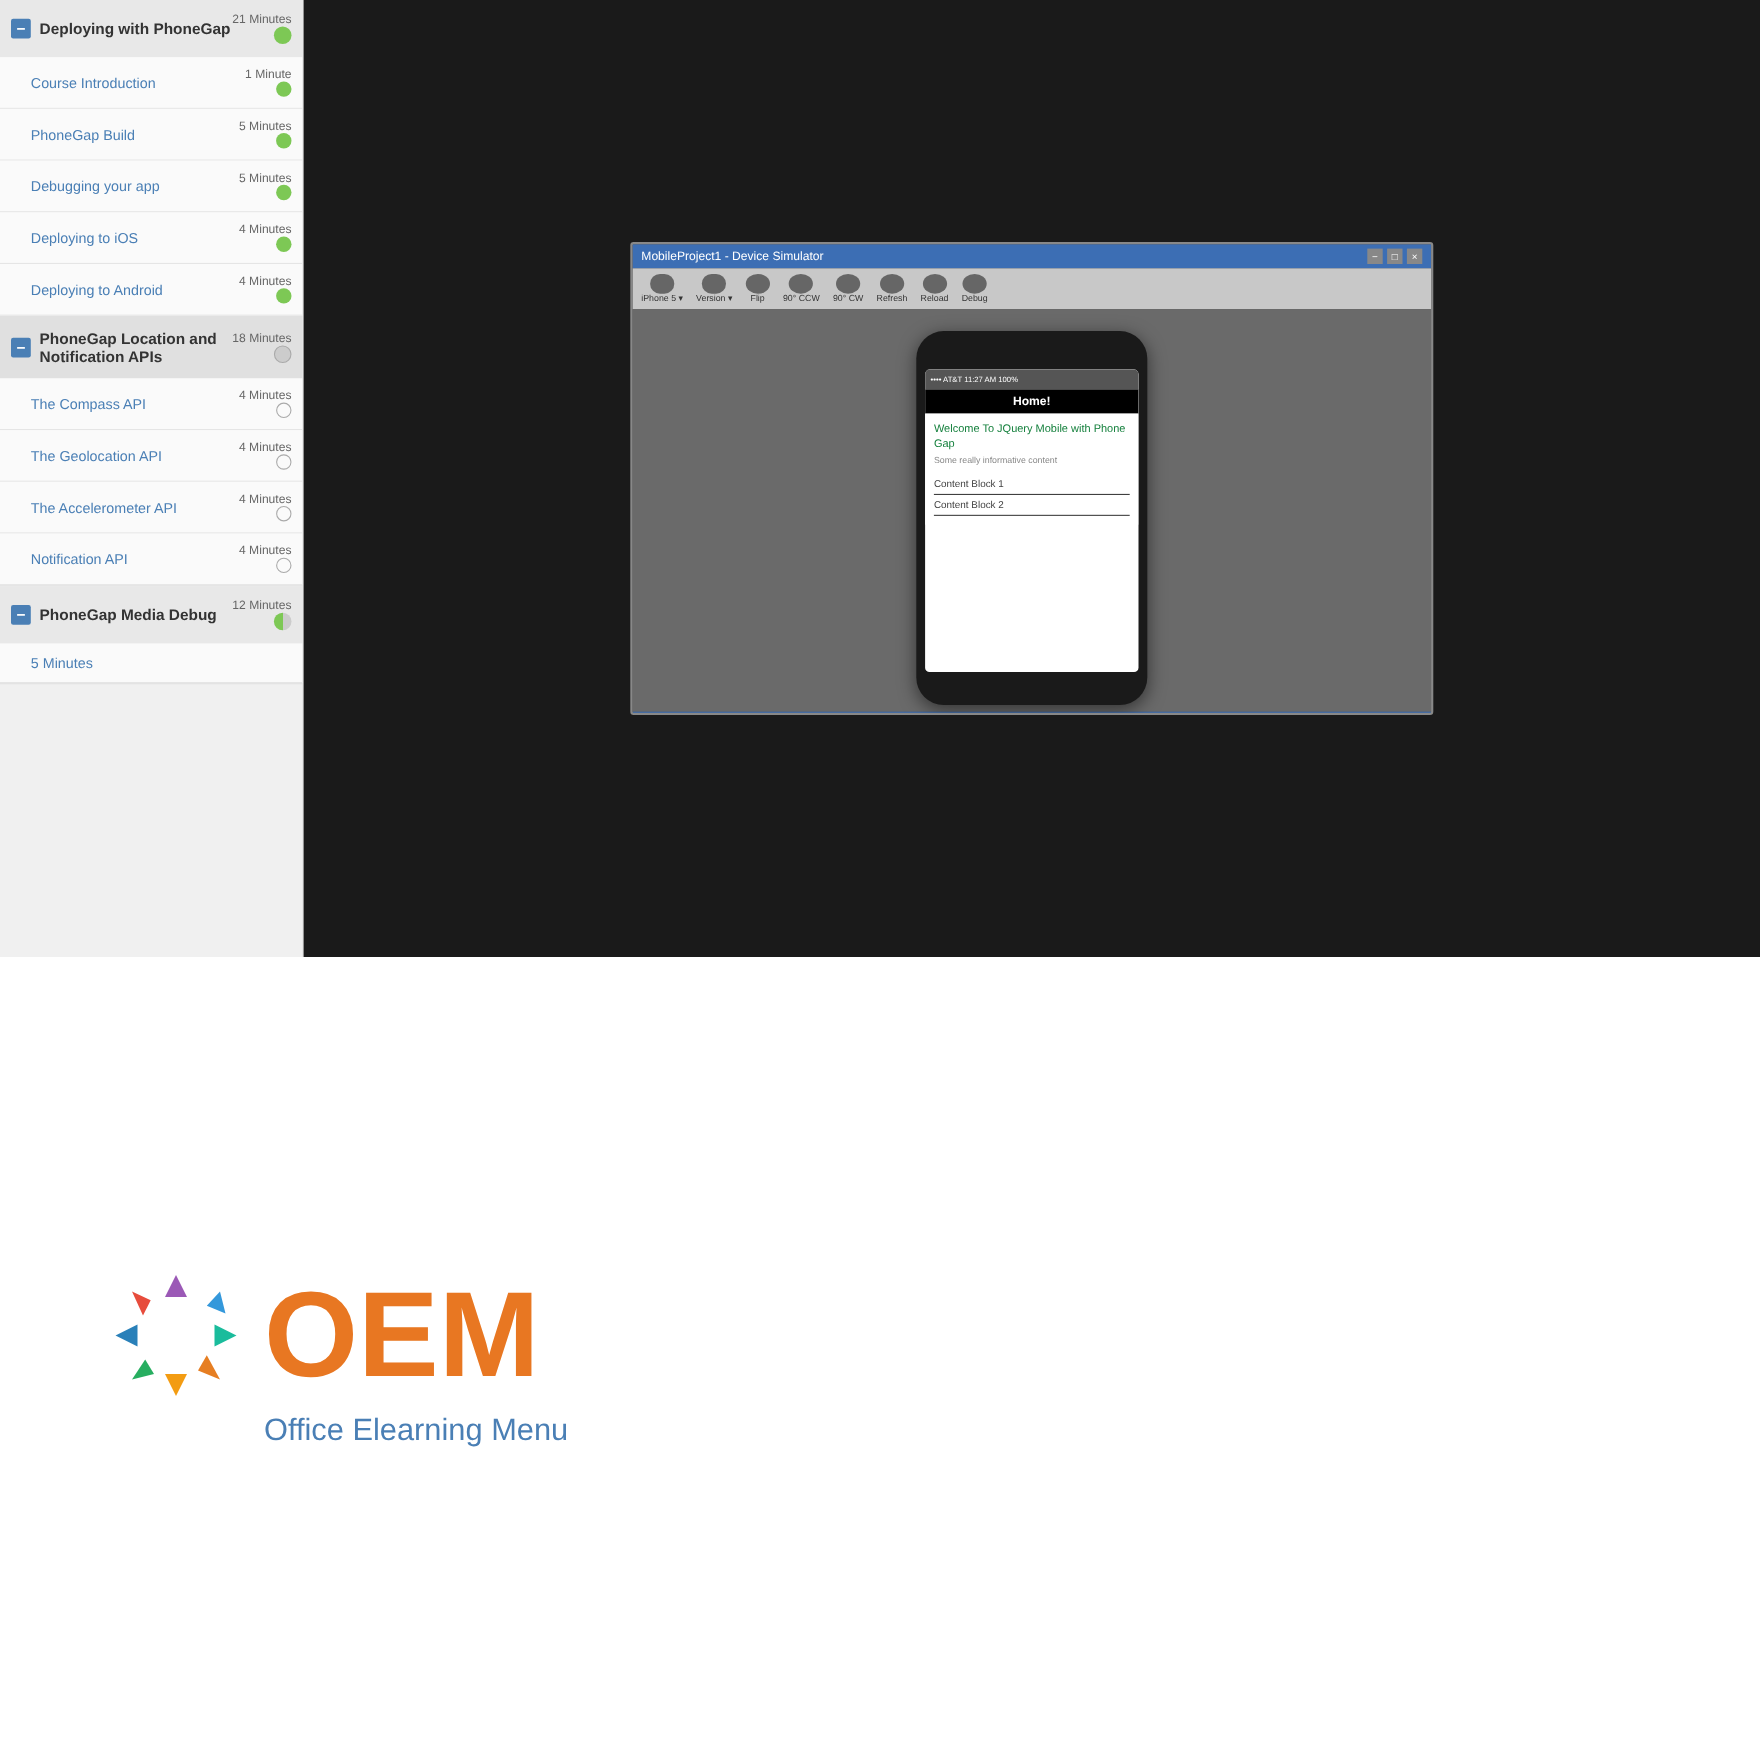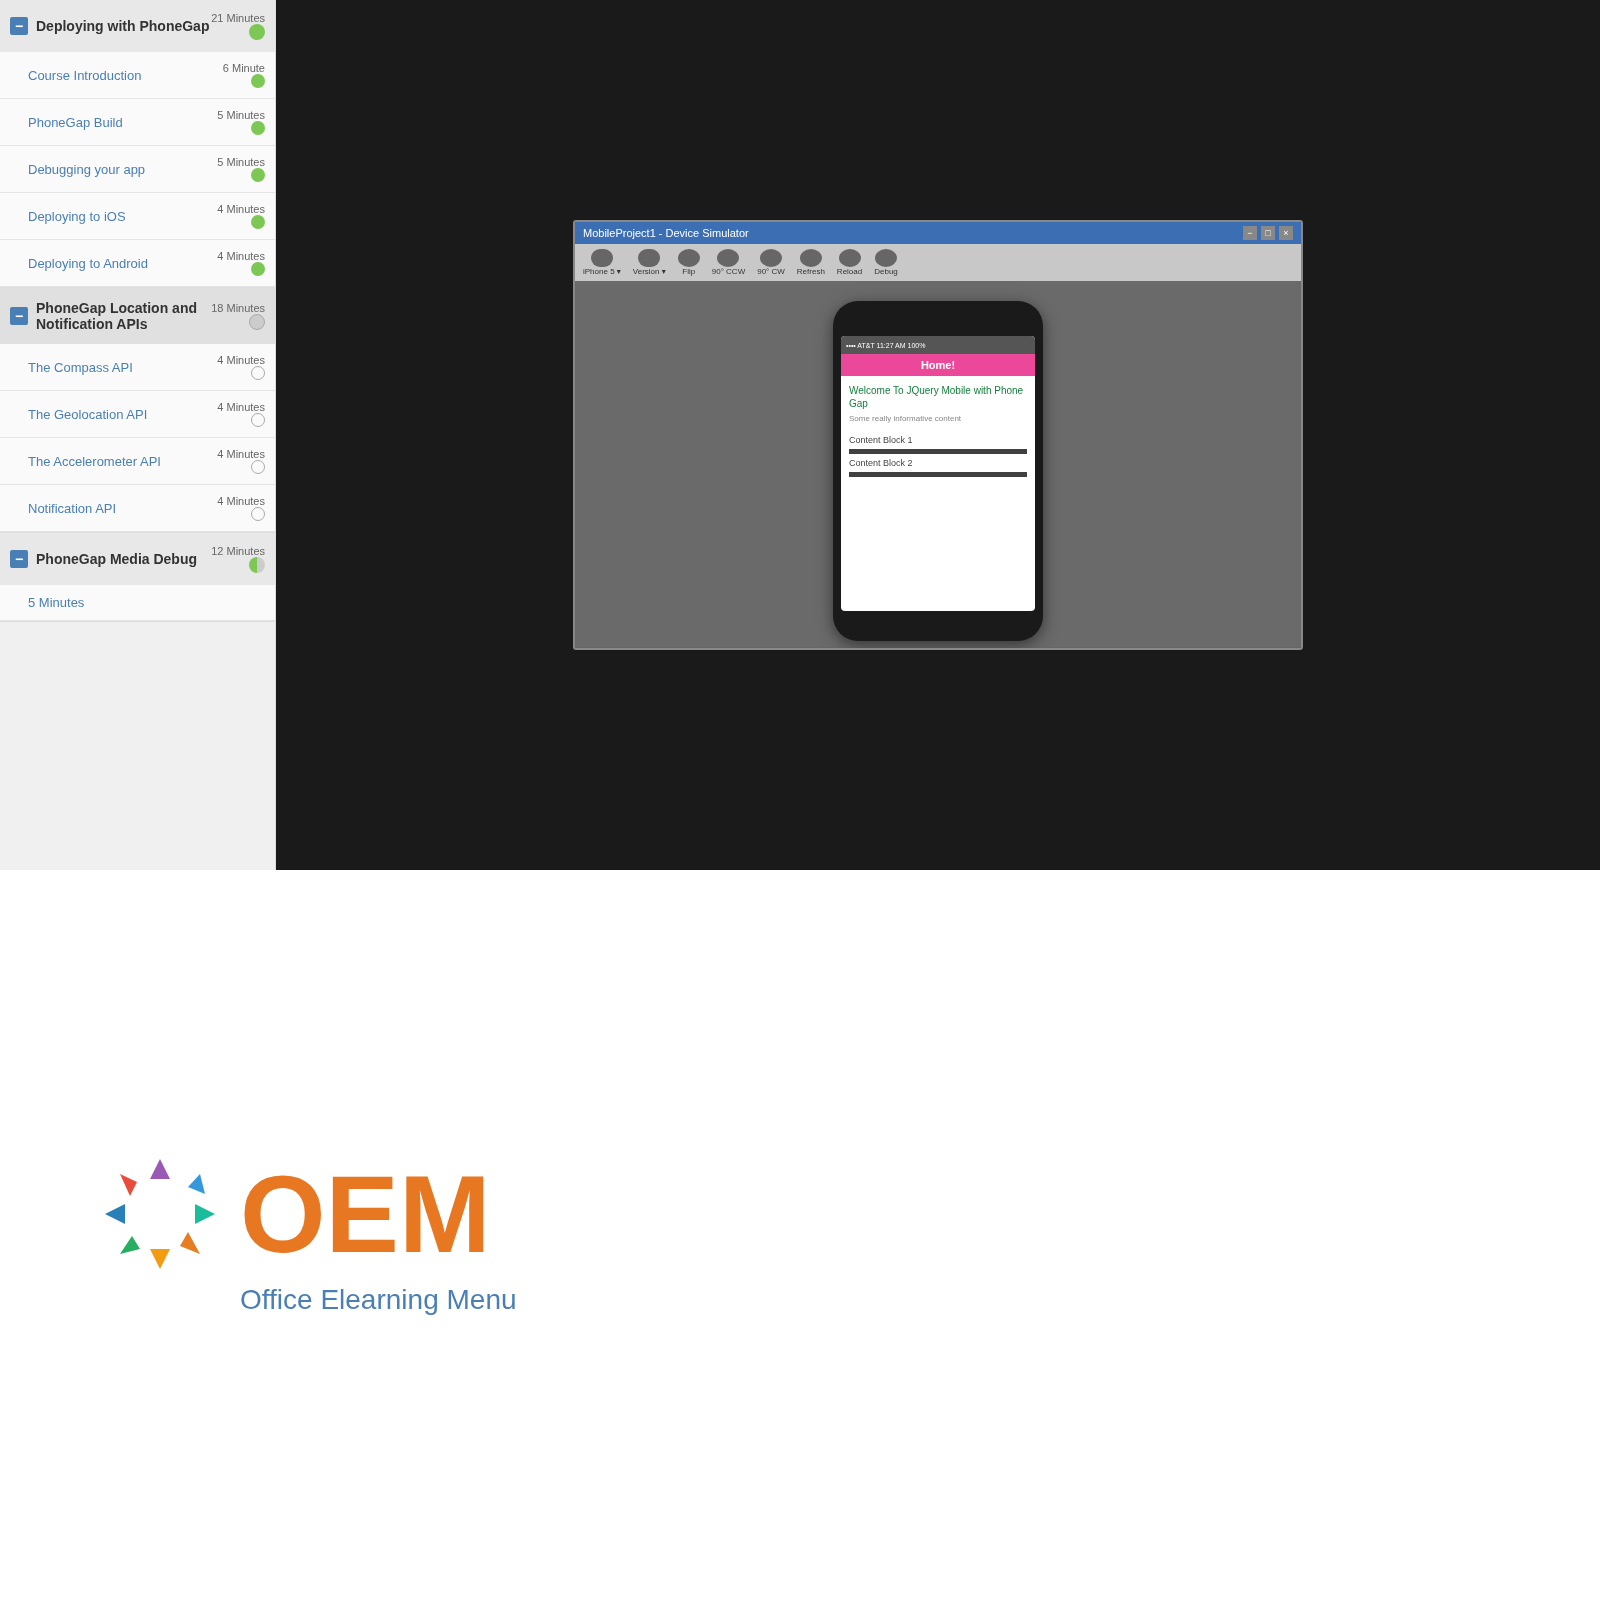--- a/index.html
+++ b/index.html
@@ -243,21 +243,21 @@
       justify-content: space-between;
       padding: 0 5px;
     }
 
     .phone-status-text {
       font-size: 7px;
       color: white;
     }
 
     .phone-header {
-      background: #ec4899;
+      background: #000000;
       height: 22px;
       display: flex;
       align-items: center;
       justify-content: center;
     }
 
     .phone-header-text {
       font-size: 11px;
       color: white;
       font-weight: bold;
@@ -276,21 +276,21 @@
       line-height: 1.3;
     }
 
     .phone-sub {
       font-size: 8px;
       color: #888;
       margin-bottom: 8px;
     }
 
     .phone-block {
-      border-bottom: 5px solid #404040;
+      border-bottom: 1px solid #404040;
       padding: 4px 0;
       font-size: 9px;
       color: #444;
     }
 
     .status-bar-bottom {
       background: #3c6eb4;
       height: 18px;
       display: flex;
       align-items: center;
@@ -354,21 +354,21 @@
           <div class="section-toggle"></div>
           <div class="section-title">Deploying with PhoneGap</div>
           <div class="duration-wrapper">
             <span class="duration-label">21 Minutes</span>
             <div class="section-status"></div>
           </div>
         </div>
         <div class="sidebar-item">
           <span class="item-title">Course Introduction</span>
           <div class="duration-wrapper">
-            <span class="duration-label">6 Minute</span>
+            <span class="duration-label">1 Minute</span>
             <div class="item-status"></div>
           </div>
         </div>
         <div class="sidebar-item">
           <span class="item-title">PhoneGap Build</span>
           <div class="duration-wrapper">
             <span class="duration-label">5 Minutes</span>
             <div class="item-status"></div>
           </div>
         </div>

